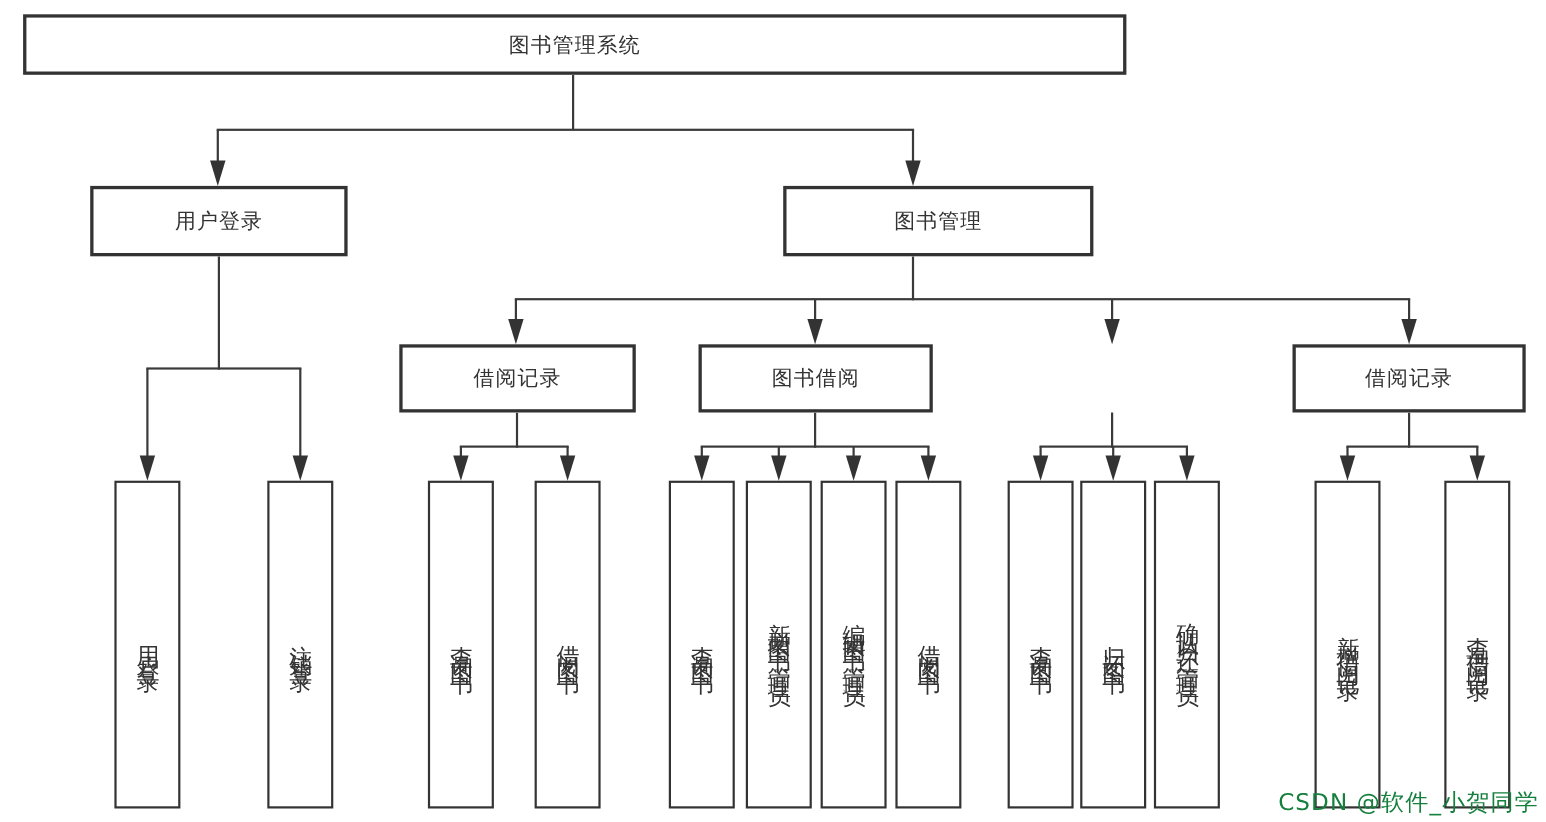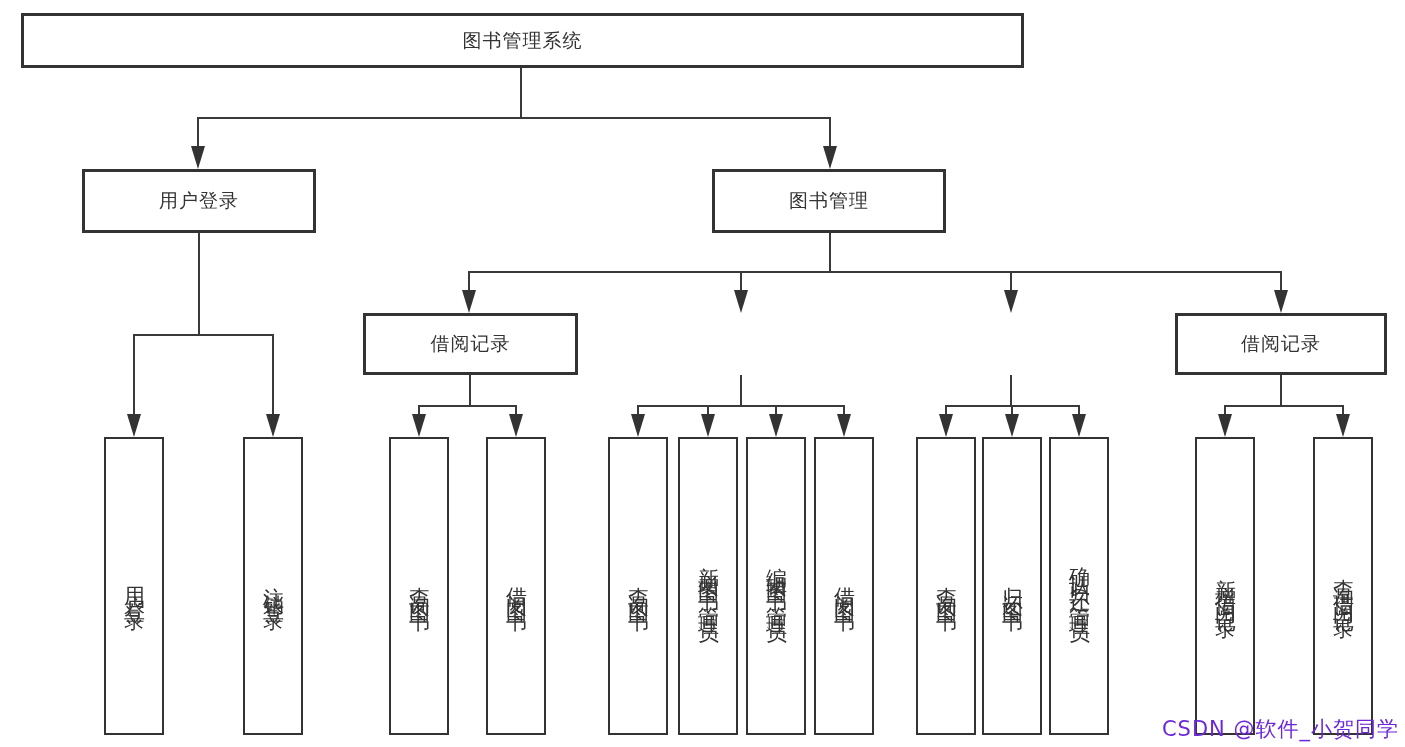--- a/index.html
+++ b/index.html
@@ -39,21 +39,21 @@
     border-left: 7px solid transparent;
     border-right: 7px solid transparent;
     border-top: 23px solid #333333;
     z-index: 3;
   }
   .watermark {
     position: absolute;
     right: 6px;
     bottom: 4px;
     font-size: 21px;
-    color: #6d28d9;
+    color: #15803d;
     letter-spacing: 1px;
     z-index: 5;
     white-space: nowrap;
   }
 </style>
 </head>
 <body>
 
 <div class="canvas">
 
@@ -64,21 +64,21 @@
   <div class="vline" style="left:520px; top:68px;  height:50px;"></div>
   <div class="hline" style="left:197px; top:117px; width:634px;"></div>
   <div class="vline" style="left:197px; top:118px; height:30px;"></div>
   <div class="arrow" style="left:191px; top:146px;"></div>
   <div class="vline" style="left:829px; top:118px; height:30px;"></div>
   <div class="arrow" style="left:823px; top:146px;"></div>
 
   <div class="box h" style="left:82px; top:169px; width:234px; height:64px;">
     <span>用户登录</span>
   </div>
-  <div class="box h" style="left:712px; top:169px; width:234px; height:64px;align-items:center;">
+  <div class="box h" style="left:712px; top:169px; width:282px; height:64px;align-items:center;">
     <span>图书管理</span>
   </div>
 
   <div class="vline" style="left:198px;  top:233px; height:103px;"></div>
   <div class="hline" style="left:133px;  top:334px; width:141px;"></div>
   <div class="vline" style="left:133px;  top:335px; height:81px;"></div>
   <div class="arrow" style="left:127px;  top:414px;"></div>
   <div class="vline" style="left:272px;  top:335px; height:81px;"></div>
   <div class="arrow" style="left:266px;  top:414px;"></div>
 
@@ -88,20 +88,23 @@
   <div class="arrow" style="left:462px;  top:290px;"></div>
   <div class="vline" style="left:740px;  top:272px; height:20px;"></div>
   <div class="arrow" style="left:734px;  top:290px;"></div>
   <div class="vline" style="left:1010px; top:272px; height:20px;"></div>
   <div class="arrow" style="left:1004px; top:290px;"></div>
   <div class="vline" style="left:1280px; top:272px; height:20px;"></div>
   <div class="arrow" style="left:1274px; top:290px;"></div>
 
   <div class="box h" style="left:363px;  top:313px; width:215px; height:62px;">
     <span>借阅记录</span>
+  </div>
+  <div class="box h" style="left:635px;  top:313px; width:213px; height:62px;">
+    <span>图书借阅</span>
   </div>
   <div class="box h" style="left:1175px; top:313px; width:212px; height:62px;">
     <span>借阅记录</span>
   </div>
 
   <div class="vline" style="left:469px; top:375px; height:32px;"></div>
   <div class="hline" style="left:418px; top:405px; width:99px;"></div>
   <div class="vline" style="left:418px; top:406px; height:10px;"></div>
   <div class="arrow" style="left:412px; top:414px;"></div>
   <div class="vline" style="left:515px; top:406px; height:10px;"></div>

